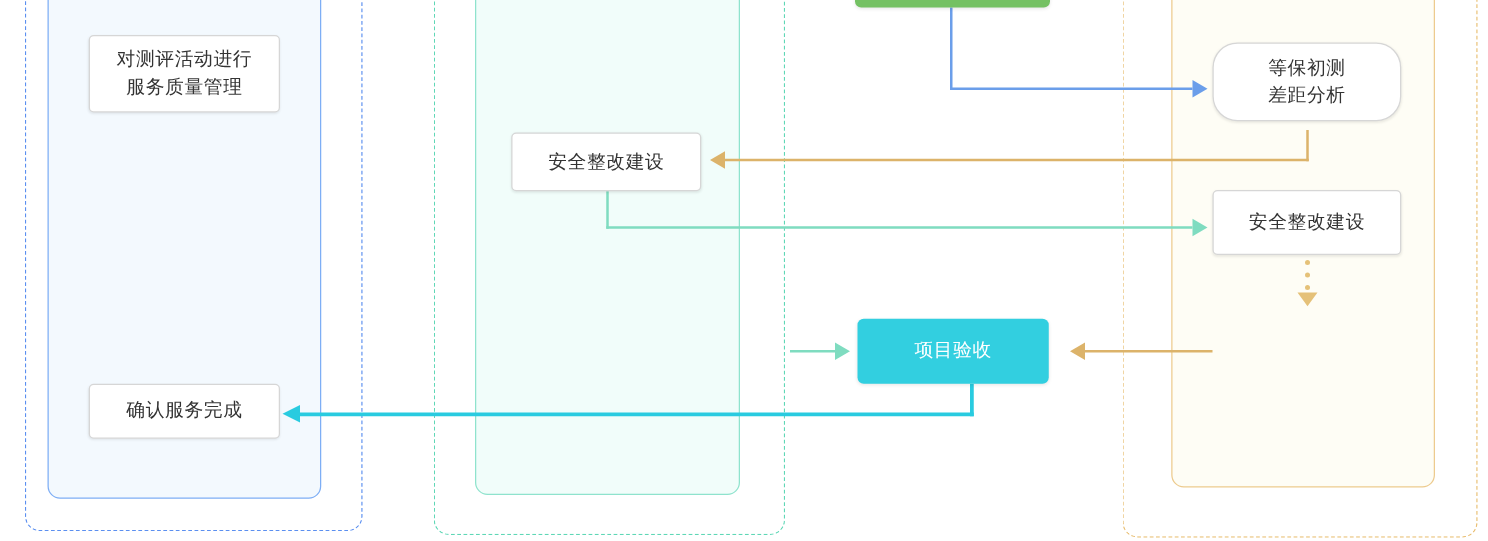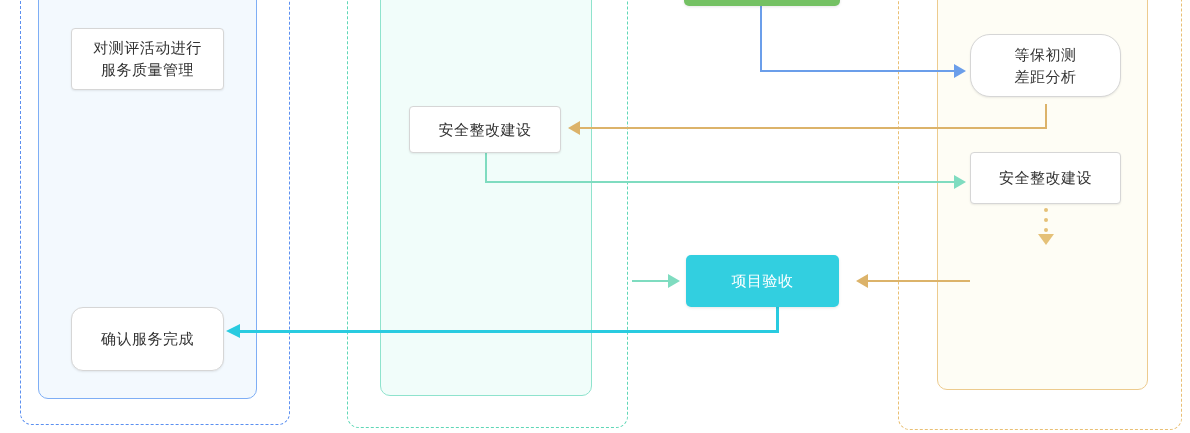--- a/index.html
+++ b/index.html
@@ -138,15 +138,15 @@
   <div class="node plain" style="left:970px;top:34px;width:151px;height:63px;border-radius:20px;">等保初测
 差距分析</div>
 
   <div class="node plain" style="left:409px;top:106px;width:152px;height:47px;">安全整改建设</div>
 
   <div class="node plain" style="left:970px;top:152px;width:151px;height:52px;">安全整改建设</div>
 
   <div class="node cyan" style="left:686px;top:255px;width:153px;height:52px;">项目验收</div>
 
 
-  <div class="node plain" style="left:71px;top:307px;width:153px;height:64px;border-radius:12px;">确认服务完成</div>
+  <div class="node plain" style="left:71px;top:307px;width:153px;height:44px;">确认服务完成</div>
 
 </div>
 
 </body></html>

